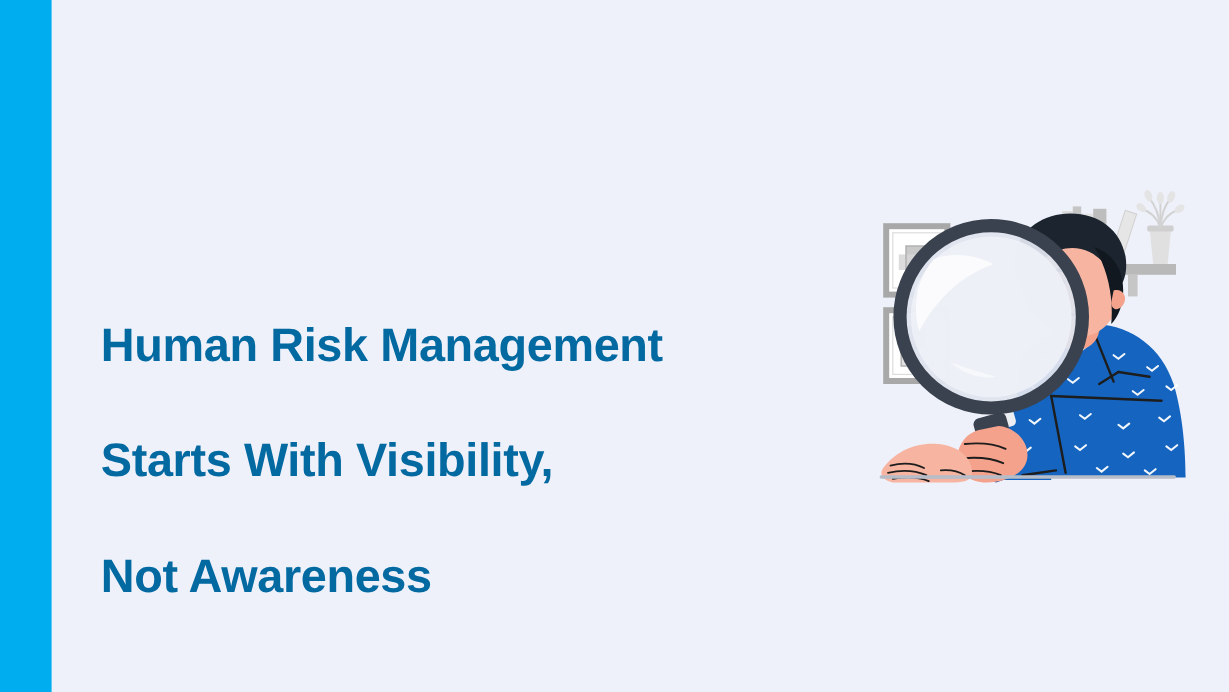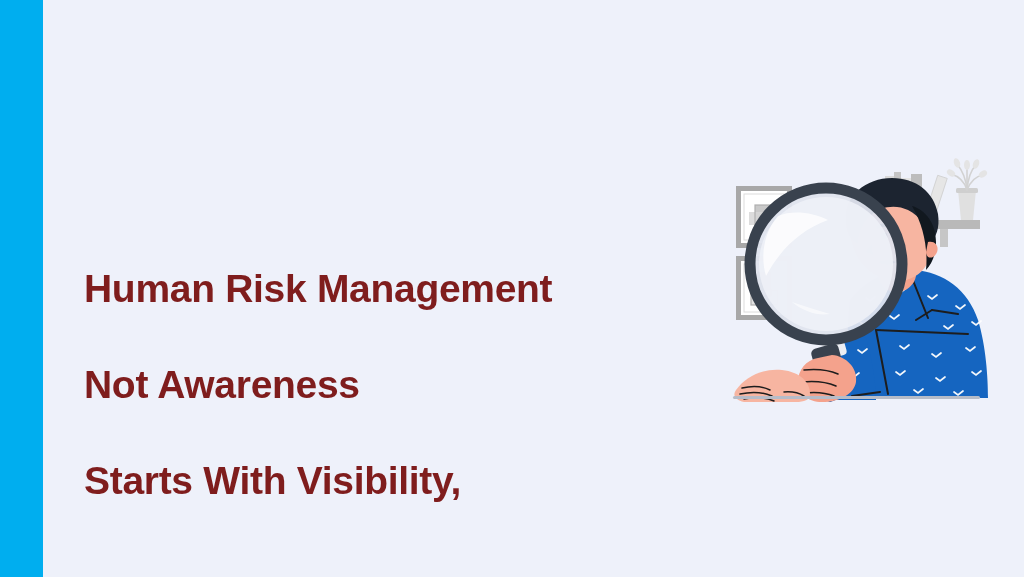--- a/index.html
+++ b/index.html
@@ -24,21 +24,21 @@
   }
   .headline {
     position:absolute;
     left:84px;
     top:217px;
     width:620px;
     font-size:39px;
     font-weight:bold;
     line-height:48px;
     letter-spacing:-0.3px;
-    color:#7f1d1d;
+    color:#0369a1;
     white-space:pre-line;
   }
   .headline .ln { display:block; }
 
   
   .illustration {
     position:absolute;
     left:700px;
     top:150px;
     width:300px;
@@ -48,22 +48,22 @@
 </style>
 </head>
 <body>
 
 <div class="slide">
 
   <div class="accent-bar"></div>
 
   <h1 class="headline">
     <span class="ln">Human Risk Management</span>
+    <span class="ln">Starts With Visibility,</span>
     <span class="ln">Not Awareness</span>
-    <span class="ln">Starts With Visibility,</span>
   </h1>
 
   <div class="illustration">
     <svg viewBox="0 0 300 270" xmlns="http://www.w3.org/2000/svg">
 
       <g>
         <rect x="36" y="36" width="56" height="62" fill="#a8a8a8"></rect>
         <rect x="41" y="41" width="46" height="52" fill="#ffffff"></rect>
         <rect x="44" y="44" width="40" height="46" fill="#ffffff" stroke="#dcdcdc" stroke-width="1"></rect>
         <rect x="55" y="55" width="18" height="26" fill="#c9c9c9"></rect>

